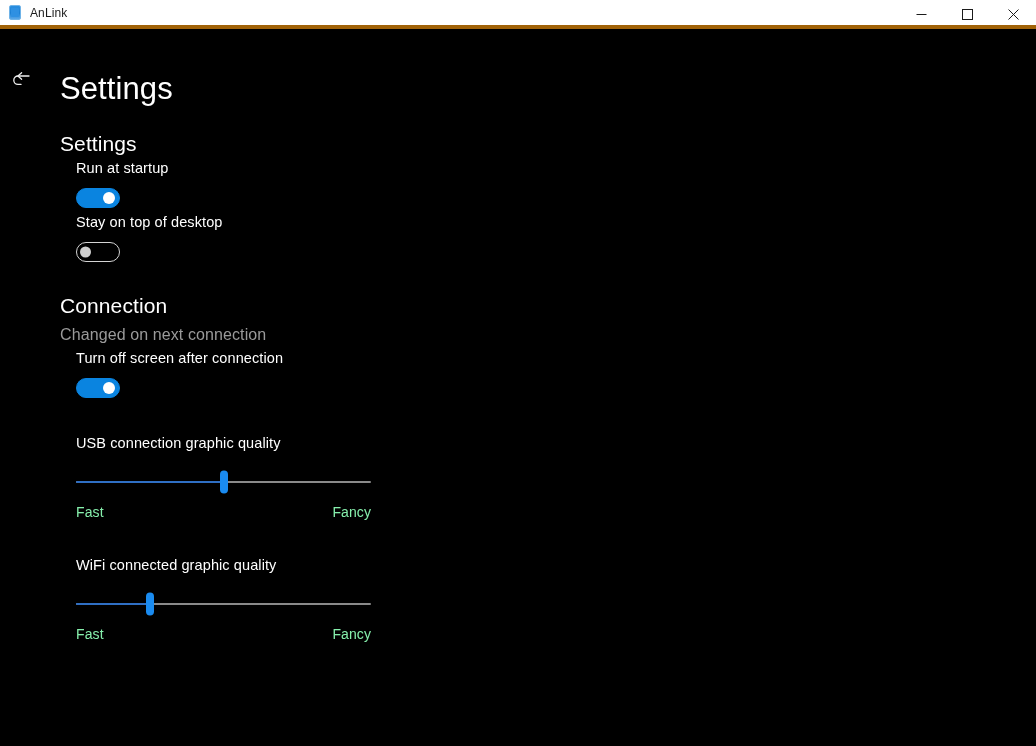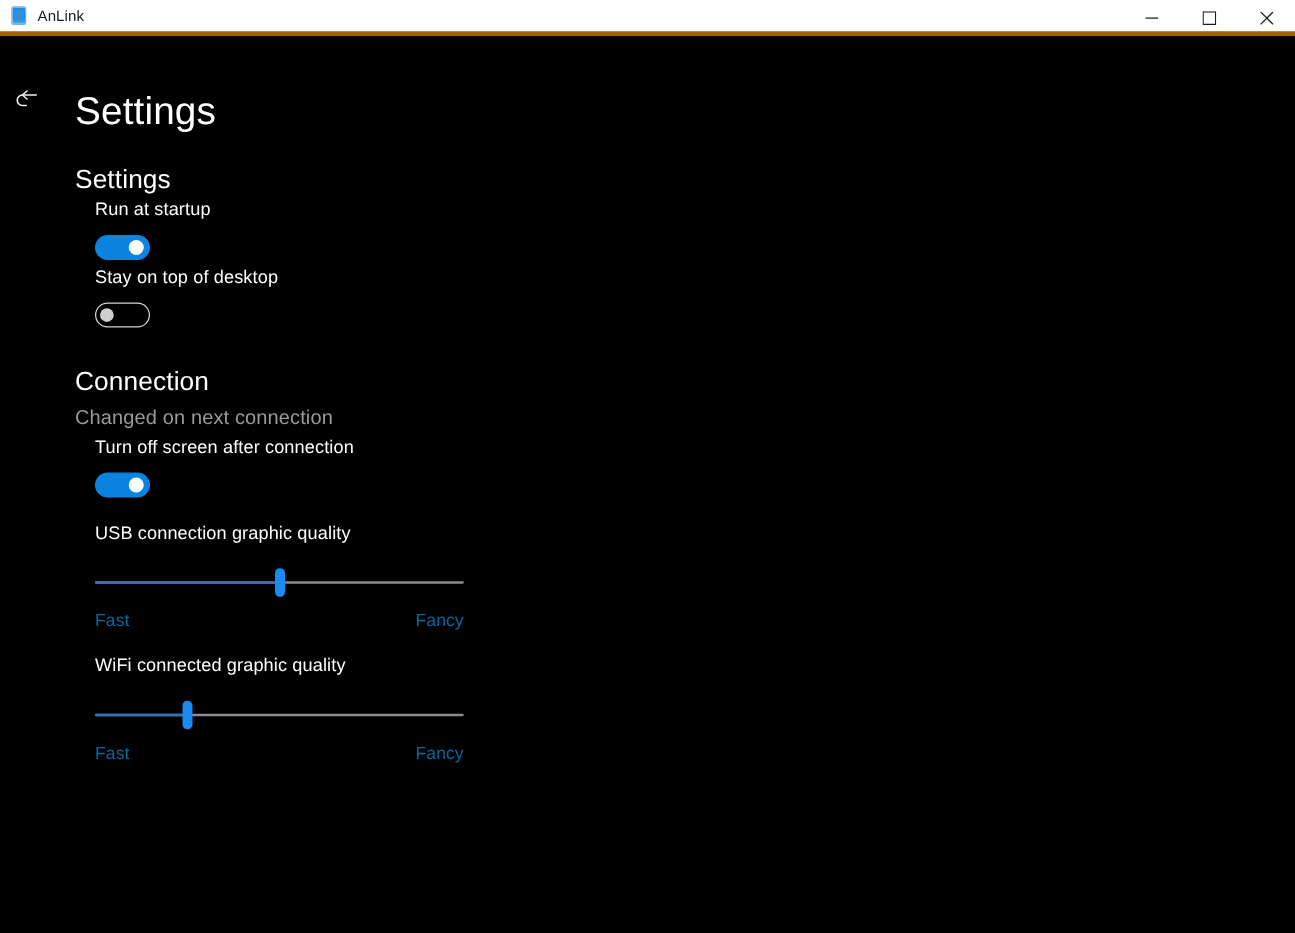--- a/index.html
+++ b/index.html
@@ -179,21 +179,21 @@
     left: 3px;
     top: 50%;
     transform: translateY(-50%);
     width: 11px;
     height: 11px;
     border-radius: 50%;
     background: #cfcfcf;
   }
 
   
-  .slider-block { margin-top: 22px; }
+  .slider-block { margin-top: 38px; }
 
   .slider-wrap {
     margin-top: 17px;
     width: 295px;
     height: 26px;
     position: relative;
     cursor: default;
   }
 
   .slider-track {
@@ -227,21 +227,21 @@
     transform: translate(-50%, -50%);
   }
 
   .slider-labels {
     width: 295px;
     display: flex;
     justify-content: space-between;
     margin-top: 9px;
     padding: 0 0 0 0;
     font-size: 14px;
-    color: #0369a1;
+    color: #86efac;
     letter-spacing: 0.1px;
     text-align: right;
   }
 
   .spacer-lg { height: 33px; }
 </style>
 </head>
 <body>
 
 <div class="titlebar">

